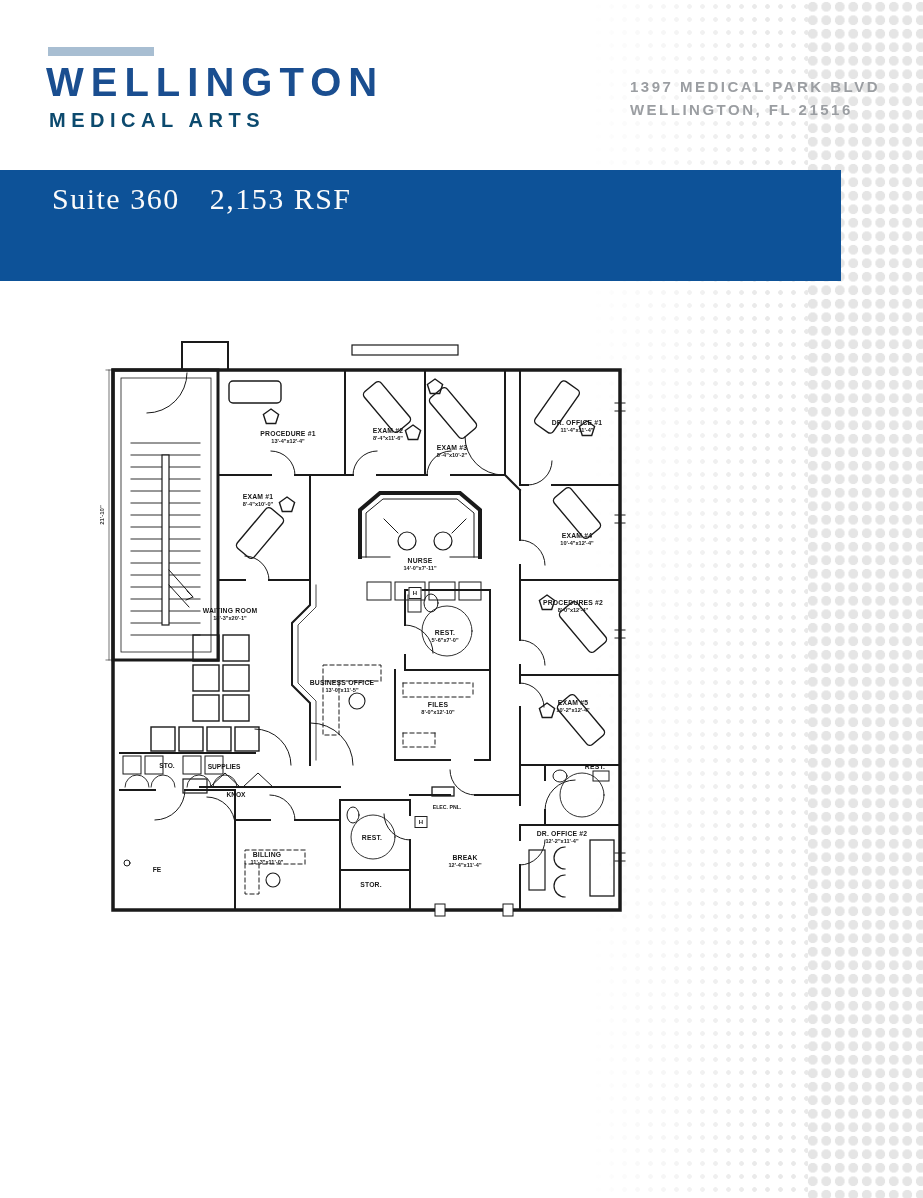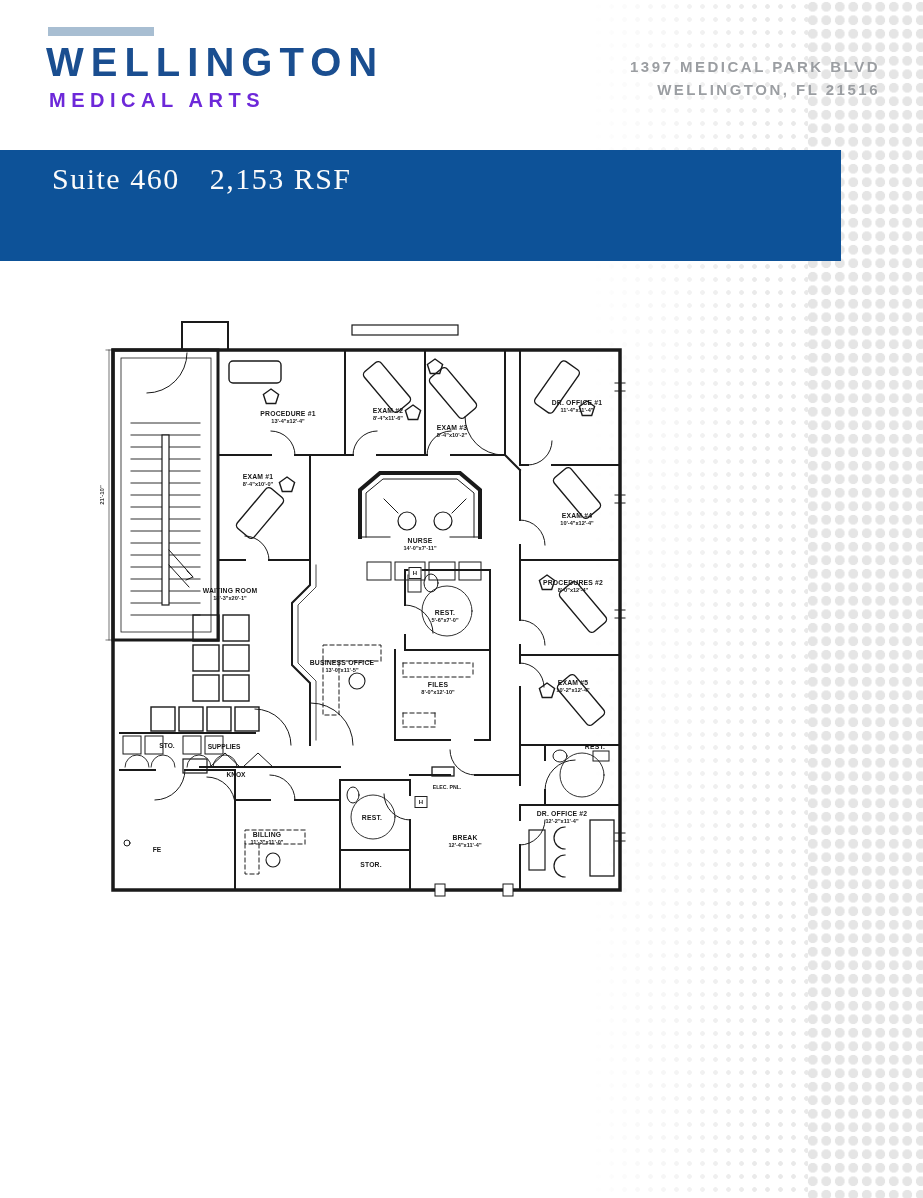--- a/index.html
+++ b/index.html
@@ -13,28 +13,28 @@
     background-image:radial-gradient(circle,#e9e9e9 2.1px,rgba(0,0,0,0) 2.5px);
     background-size:13px 13px;
     -webkit-mask-image:linear-gradient(to right,rgba(0,0,0,0),#000 78%);
     mask-image:linear-gradient(to right,rgba(0,0,0,0),#000 78%);
   }
   .dots-b{
     position:absolute;left:806px;top:0;width:117px;height:1198px;z-index:0;
     background-image:radial-gradient(circle,#e5e5e5 4.7px,rgba(0,0,0,0) 5.1px);
     background-size:13.5px 13.5px;
   }
-  .content{position:absolute;inset:0;z-index:1;}
+  .content{position:absolute;inset:0;z-index:1;margin-top:20px;}
   
   .logo-bar{position:absolute;left:48px;top:27px;width:106px;height:9px;background:#a8bed2;}
   .brand-name{position:absolute;left:46px;top:40px;font-size:40px;font-weight:bold;
     letter-spacing:7px;color:#1a4e90;}
   .brand-sub{position:absolute;left:49px;top:89px;font-size:20px;font-weight:bold;
-    letter-spacing:5.5px;color:#6d28d9;}
-  .address{position:absolute;right:43px;top:55px;text-align:right;font-size:15px;
+    letter-spacing:5.5px;color:#0c4a6e;}
+  .address{position:absolute;right:43px;top:55px;text-align:left;font-size:15px;
     font-weight:bold;letter-spacing:2.5px;color:#9b9ea2;line-height:23px;}
   
   .banner{position:absolute;left:0;top:150px;width:841px;height:111px;background:#0d5298;}
   .banner-text{position:absolute;left:52px;top:12px;font-family:"Liberation Serif", serif;
     font-size:30px;color:#fbfbfb;letter-spacing:1.5px;}
   .banner-text .rsf{margin-left:30px;}
   
   .floorplan{position:absolute;left:95px;top:315px;width:560px;height:585px;}
   .floorplan svg{position:absolute;left:0;top:0;}
   .lbl{position:absolute;transform:translate(-50%,-50%);text-align:center;
@@ -61,21 +61,21 @@
   <div class="logo-bar"></div>
   <div class="brand-name">WELLINGTON</div>
   <div class="brand-sub">MEDICAL ARTS</div>
   <div class="address">
     <div>1397 MEDICAL PARK BLVD</div>
     <div>WELLINGTON, FL 21516</div>
   </div>
 
   <div class="banner">
     <div class="banner-text">
-      <span>Suite 460</span><span class="rsf">2,153 RSF</span>
+      <span>Suite 360</span><span class="rsf">2,153 RSF</span>
     </div>
   </div>
 
   <div class="floorplan">
     <svg width="560" height="585" viewBox="0 0 560 585">
       <defs>
         <path id="stool" d="M0 -8 L7.6 -2.5 L4.7 6.5 L-4.7 6.5 L-7.6 -2.5 Z"></path>
         <rect id="table" x="-11" y="-26" width="22" height="52" rx="4"></rect>
       </defs>
       <g stroke="#1a1a1a" fill="none" stroke-linecap="square">

